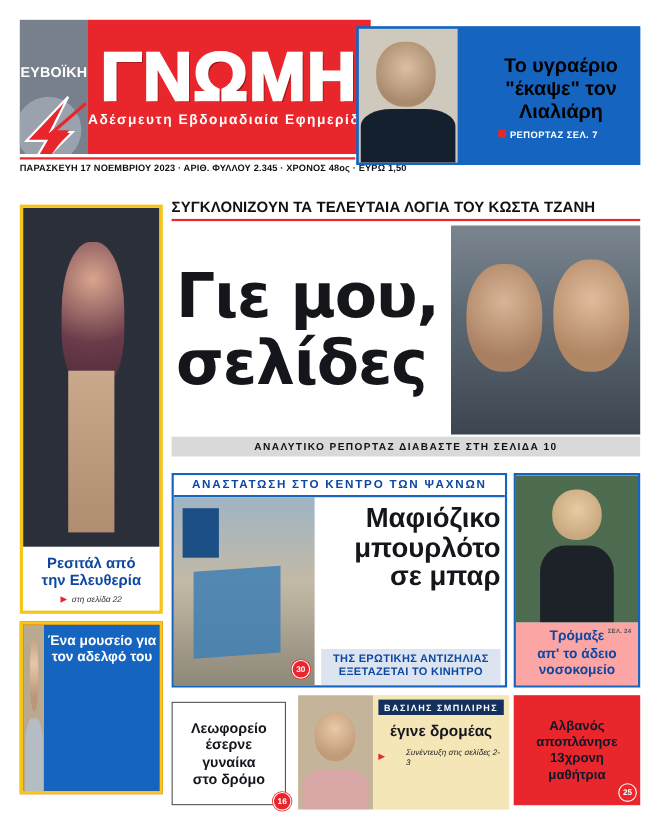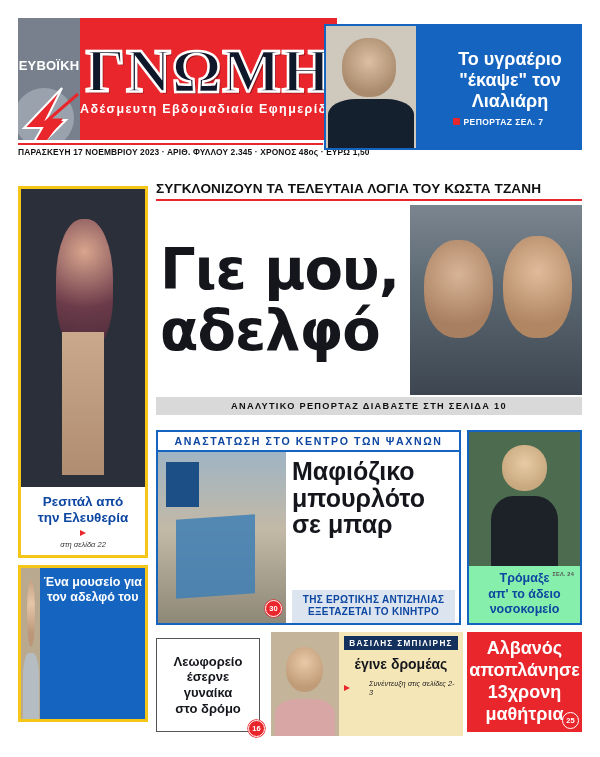--- a/index.html
+++ b/index.html
@@ -23,22 +23,22 @@
     transform:translateY(-14px);white-space:nowrap;
   }
   .bolt{
     position:absolute;left:-14px;bottom:-30px;width:92px;height:86px;
   }
   .logo-right{
     flex:1;background:#e8262b;position:relative;
     display:flex;flex-direction:column;align-items:center;justify-content:center;
   }
   .gnomi{
-    font-family:Liberation Serif, serif;
-    font-weight:bold;font-size:62px;line-height:0.92;color:#0f172a;
+    font-family:Liberation Sans, sans-serif;
+    font-weight:bold;font-size:62px;line-height:0.92;color:#ffffff;
     -webkit-text-stroke:2.5px #ffffff;
     text-shadow:2px 2px 0 rgba(0,0,0,.35);
     letter-spacing:1px;margin-top:4px;
   }
   .gnomi-sub{
     color:#ffffff;font-size:12.5px;font-weight:bold;letter-spacing:1.4px;
     margin-top:2px;margin-bottom:4px;white-space:nowrap;
   }
   .dateline-wrap{position:absolute;left:18px;top:143px;width:305px;}
   .dateline-rule{height:2px;background:#e8262b;width:100%;}
@@ -54,21 +54,21 @@
     display:flex;overflow:hidden;
   }
   .promo-top .ph{
     width:90px;height:100%;background:#cfc8bd;flex:0 0 90px;position:relative;overflow:hidden;
   }
   .promo-top .txt{
     flex:1;display:flex;flex-direction:column;align-items:center;justify-content:center;
     padding:4px 6px 2px 6px;box-sizing:border-box;
   }
   .promo-top .txt .ln{
-    color:#ffffff;font-weight:bold;font-size:18px;line-height:1.16;text-align:center;white-space:nowrap;margin-left:24px;
+    color:#000000;font-weight:bold;font-size:18px;line-height:1.16;text-align:center;white-space:nowrap;margin-left:24px;
   }
   .promo-top .ref{
     display:flex;align-items:center;gap:4px;margin-top:5px;color:#ffffff;
     font-size:8.5px;font-weight:bold;letter-spacing:.4px;
   }
   .sqred{width:7px;height:7px;background:#e8262b;display:inline-block;border-radius:1px;}
 
   
   .left-col{position:absolute;left:18px;top:186px;width:130px;}
   .lead-box{
@@ -77,21 +77,21 @@
   }
   .lead-box .photo{flex:1;background:#2b2f3a;position:relative;overflow:hidden;}
   .lead-box .cap{
     background:#fff;padding:7px 4px 6px 4px;text-align:center;
   }
   .lead-box .cap .t{
     color:#0d47a1;font-weight:bold;font-size:13.5px;line-height:1.2;
   }
   .lead-box .cap .sub{
     margin-top:4px;font-size:7.5px;color:#333;font-style:italic;
-    display:flex;align-items:center;justify-content:center;gap:4px;flex-direction:column;
+    display:flex;align-items:center;justify-content:center;gap:4px;
   }
   .tri{width:0;height:0;border-left:6px solid #e8262b;border-top:3.5px solid transparent;border-bottom:3.5px solid transparent;display:inline-block;}
 
   .museum-box{
     margin-top:7px;border:3px solid #f5c518;box-sizing:border-box;width:130px;height:157px;
     display:flex;flex-direction:row;overflow:hidden;background:#b91c1c;
   }
   .museum-box .photo{flex:1;background:#b9a98e;position:relative;overflow:hidden;}
   .museum-box .cap{
     background:#1565c0;color:#fff;font-weight:bold;font-size:12.5px;line-height:1.2;
@@ -138,36 +138,36 @@
     background:#fff;text-align:center;font-weight:bold;font-size:10.6px;letter-spacing:1.6px;
     color:#0d47a1;padding:3px 0 3px 0;border-bottom:2px solid #1565c0;white-space:nowrap;
   }
   .mafia-body{flex:1;display:flex;position:relative;}
   .mafia-photo{width:128px;flex:0 0 128px;background:#8a9aa6;position:relative;overflow:hidden;}
   .mafia-txt{
     flex:1;display:flex;flex-direction:column;justify-content:flex-start;
     padding:6px 4px 0 6px;box-sizing:border-box;
   }
   .mafia-txt .hl{
-    font-weight:bold;font-size:25px;line-height:1.06;color:#14161c;text-align:left;
+    font-weight:bold;font-size:25px;line-height:1.06;color:#14161c;text-align:right;
   }
   .mafia-foot{
     background:#dbe4ef;padding:4px 4px 5px 4px;text-align:center;margin-top:auto;
   }
   .mafia-foot .f{
     color:#0d47a1;font-weight:bold;font-size:10px;line-height:1.22;letter-spacing:.3px;
   }
 
   .tromaxe-box{
     position:absolute;right:0;top:0;width:115px;height:195px;
     border:2px solid #1565c0;box-sizing:border-box;background:#fff;overflow:hidden;
     display:flex;flex-direction:column;
   }
   .tromaxe-box .photo{flex:1;background:#4c6b4f;position:relative;overflow:hidden;}
-  .tromaxe-box .cap{background:#86efac;padding:5px 3px 6px 3px;text-align:center;position:relative;}
+  .tromaxe-box .cap{background:#fca5a5;padding:5px 3px 6px 3px;text-align:center;position:relative;}
   .tromaxe-box .cap .t{color:#0d47a1;font-weight:bold;font-size:12.5px;line-height:1.22;}
   .selmark{
     position:absolute;right:6px;top:5px;font-size:5.6px;color:#555;font-weight:bold;letter-spacing:.2px;
   }
 
   
   .bot-row{position:absolute;left:156px;top:632px;width:426px;height:108px;}
   .bus-box{
     position:absolute;left:0;top:6px;width:104px;height:94px;
     border:1.5px solid #555;box-sizing:border-box;background:#fff;
@@ -196,21 +196,21 @@
   }
   .interview-box .ref{
     margin-top:6px;display:flex;align-items:center;justify-content:center;gap:19px;
     font-size:7.4px;font-style:italic;color:#222;
   }
   .alb-box{
     position:absolute;right:0;top:0;width:115px;height:100px;background:#e8262b;
     display:flex;align-items:center;justify-content:center;position:absolute;
   }
   .alb-box .t{
-    color:#ffffff;font-weight:bold;font-size:18px;line-height:1.22;text-align:center;padding:0 4px;
+    color:#0f172a;font-weight:bold;font-size:12px;line-height:1.22;text-align:center;padding:0 4px;
   }
   .badge-w{
     position:absolute;width:15px;height:15px;border-radius:50%;background:#e8262b;color:#fff;
     font-size:7.5px;font-weight:bold;display:flex;align-items:center;justify-content:center;
     border:1.5px solid #fff;
   }
 
   
   .ph-woman{background:linear-gradient(180deg,#1f2430 0%,#2b2030 45%,#6a5a4a 75%,#8a7560 100%);}
   .ph-woman::before{
@@ -336,21 +336,21 @@
       </div>
     </div>
   </div>
 
   <div class="main-area">
     <div class="kicker">ΣΥΓΚΛΟΝΙΖΟΥΝ ΤΑ ΤΕΛΕΥΤΑΙΑ ΛΟΓΙΑ ΤΟΥ ΚΩΣΤΑ ΤΖΑΝΗ</div>
     <div class="kicker-rule"></div>
     <div class="head-wrap">
       <div class="head-txt">
         <div class="l1">Γιε μου,</div>
-        <div class="l2">αδελφό</div>
+        <div class="l2">σελίδες</div>
       </div>
       <div class="head-photo ph-selfie"></div>
     </div>
     <div class="subbar">
       <span>ΑΝΑΛΥΤΙΚΟ ΡΕΠΟΡΤΑΖ ΔΙΑΒΑΣΤΕ ΣΤΗ ΣΕΛΙΔΑ 10</span>
     </div>
   </div>
 
   <div class="mid-row">
     <div class="mafia-box">

